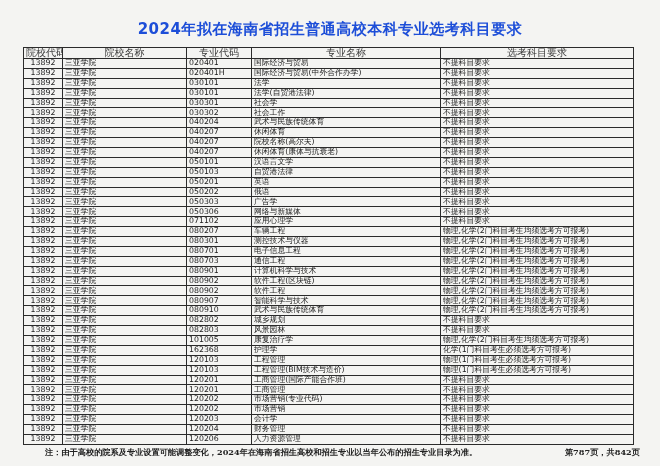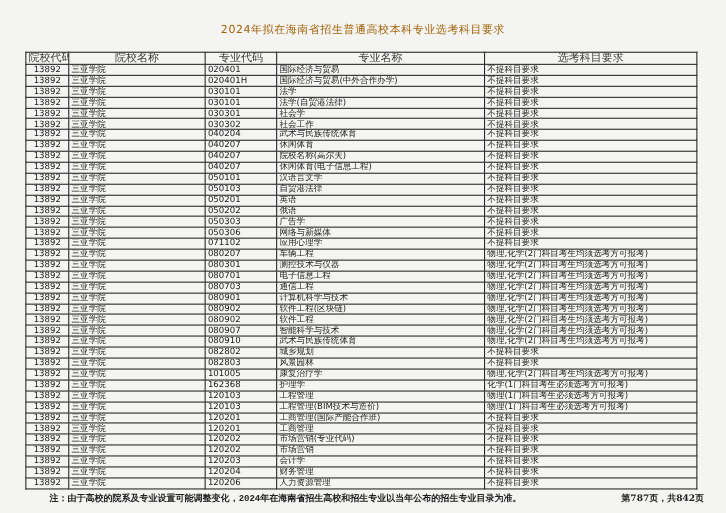--- a/index.html
+++ b/index.html
@@ -12,24 +12,24 @@
   }
   .page{
     position:relative;
     width:660px;height:466px;
     background:#f4f4f2;
   }
   .title{
     position:absolute;
     top:20px;left:0;right:0;
     text-align:center;
-    font-size:10px;
-    font-weight:normal;
+    font-size:15px;
+    font-weight:bold;
     letter-spacing:0.5px;
-    color:#a16207;
+    color:#1d4ed8;
   }
   table.req{
     position:absolute;
     left:23px;top:47px;
     width:610px;
     border-collapse:collapse;
     table-layout:fixed;
   }
   table.req th, table.req td{
     border:1px solid #2b2b2b;
@@ -57,21 +57,20 @@
     top:447px;left:0;right:0;
     font-family:"DejaVu Serif","Liberation Serif",serif;
     font-size:8.2px;
     font-weight:bold;
     color:#222;
   }
   .footnote{
     position:absolute;
     left:45px;top:0;
     white-space:nowrap;
-    font-family:Liberation Mono, monospace;
   }
   .pageinfo{
     position:absolute;
     right:20px;top:0;
     white-space:nowrap;
   }
 </style>
 </head>
 <body>
 
@@ -157,21 +156,21 @@
           <td class="c0">13892</td>
           <td class="c1">三亚学院</td>
           <td class="c2">040207</td>
           <td class="c3">院校名称(高尔夫)</td>
           <td class="c4">不提科目要求</td>
         </tr>
         <tr>
           <td class="c0">13892</td>
           <td class="c1">三亚学院</td>
           <td class="c2">040207</td>
-          <td class="c3">休闲体育(电子信息工程)</td>
+          <td class="c3">休闲体育(康体与抗衰老)</td>
           <td class="c4">不提科目要求</td>
         </tr>
         <tr>
           <td class="c0">13892</td>
           <td class="c1">三亚学院</td>
           <td class="c2">050101</td>
           <td class="c3">汉语言文学</td>
           <td class="c4">不提科目要求</td>
         </tr>
         <tr>

